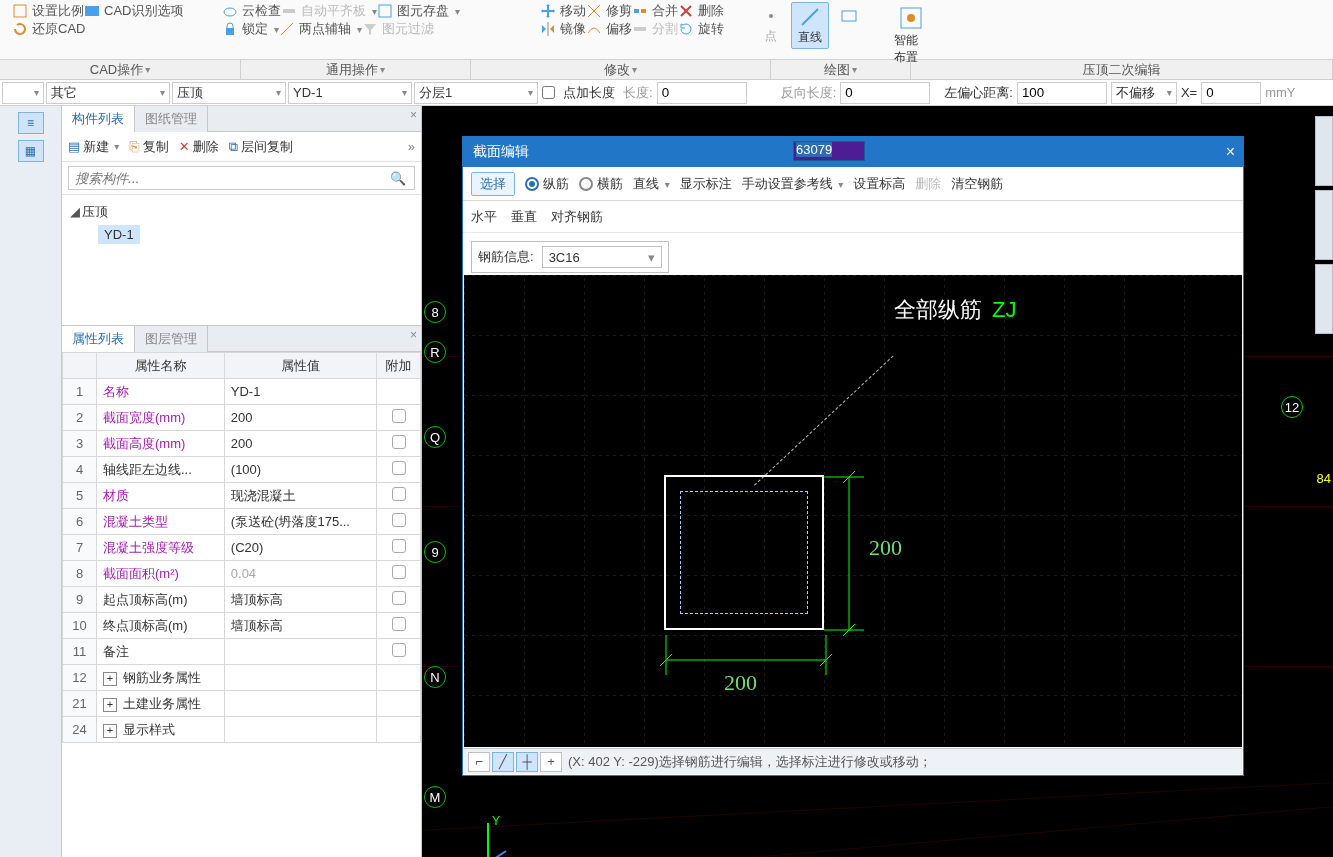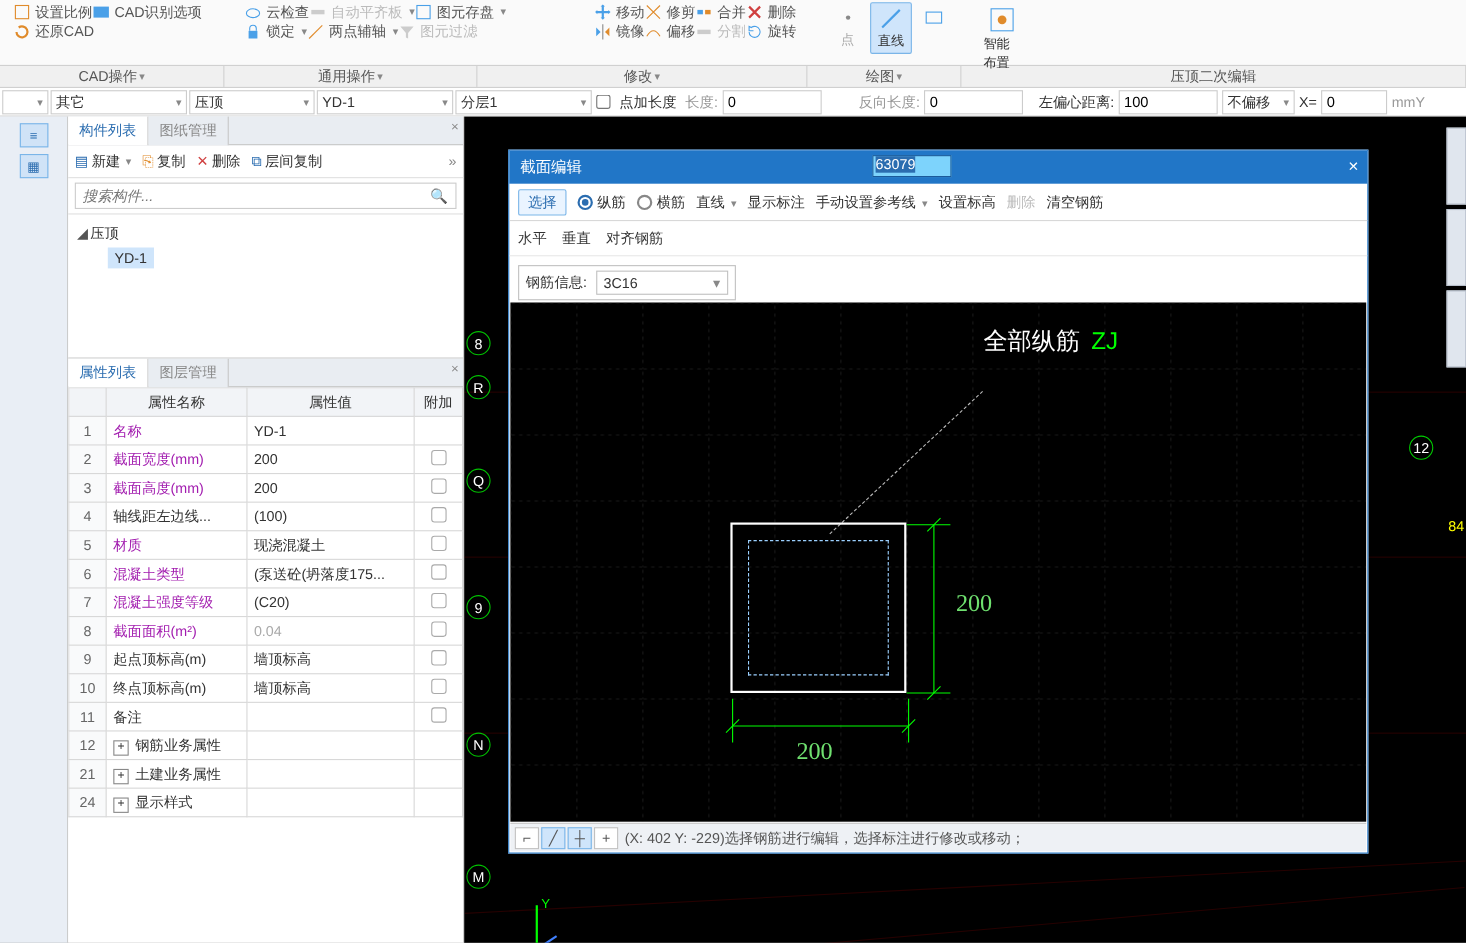--- a/index.html
+++ b/index.html
@@ -60,21 +60,21 @@
   .prop-table td.attach{ width:44px; text-align:center;}
   .prop-table td.attach .cb{ width:14px;height:14px;border:1px solid #aaa;border-radius:3px;display:inline-block;}
   .prop-table td.exp::before{ content:"+"; display:inline-block; width:12px;height:12px;border:1px solid #888; line-height:10px; text-align:center; margin-right:6px; font-size:11px;}
   .prop-scroll{ overflow-y:auto; flex:1;}
   
   .canvas-area { flex:1; background:#000; position:relative; overflow:hidden;}
   
   
   .dlg { position:absolute; left:40px; top:30px; width:782px; height:640px; background:#fff; border:1px solid #2176c7; box-shadow:0 0 10px rgba(0,0,0,.4);}
   .dlg-title { height:30px; background:#2176c7; color:#fff; display:flex; align-items:center; padding:0 10px; font-size:14px; position:relative;}
-  .dlg-title .tinput{ position:absolute; left:330px; top:4px; width:72px; height:20px; background:#7dd3fc; color:#000; border:1px solid #1a5a9a; padding:0 2px; font-size:13px;}
+  .dlg-title .tinput{ position:absolute; left:330px; top:4px; width:72px; height:20px; background:#4c1d95; color:#000; border:1px solid #1a5a9a; padding:0 2px; font-size:13px;}
   .dlg-title .tinput .sel{ background:#2b6db0; color:#fff;}
   .dlg-title .x{ position:absolute; right:8px; top:6px; color:#fff; cursor:pointer; font-size:16px;}
   .dlg-tools { height:34px; border-bottom:1px solid #d8d8d8; display:flex; align-items:center; gap:10px; padding:0 8px; font-size:13px;}
   .dlg-tools .btn{ border:1px solid #7ab5e8; background:#eaf4ff; color:#2b6db0; padding:2px 8px; border-radius:2px;}
   .dlg-tools .radio{ display:flex; align-items:center; gap:4px;}
   .dlg-tools .radio .r{ width:14px;height:14px;border:2px solid #888;border-radius:50%;display:inline-flex;align-items:center;justify-content:center;}
   .dlg-tools .radio .r.on{ border-color:#2b6db0;}
   .dlg-tools .radio .r.on::after{ content:""; width:6px;height:6px;background:#2b6db0;border-radius:50%;}
   .dlg-tools .disabled{ color:#bbb;}
   .dlg-tools2 { height:32px; border-bottom:1px solid #e8e8e8; display:flex; align-items:center; gap:14px; padding:0 8px; font-size:13px;}
@@ -267,21 +267,21 @@
             <rect x="4" y="4" width="20" height="20" fill="none" stroke="#4aa0e8"></rect>
             <circle cx="14" cy="14" r="4" fill="#e08b2b"></circle>
           </svg>
           <span>智能布置</span>
         </div>
     </div>
   </div>
 </div>
 
 <div class="group-bar">
-  <div class="cell" style="width:204px;">
+  <div class="cell" style="width:241px;">
       <span>CAD操作</span> 
       <span class="caret">▾</span>
     </div>
   <div class="cell" style="width:230px;">
       <span>通用操作</span> 
       <span class="caret">▾</span>
     </div>
   <div class="cell" style="width:300px;">
       <span>修改</span> 
       <span class="caret">▾</span>

